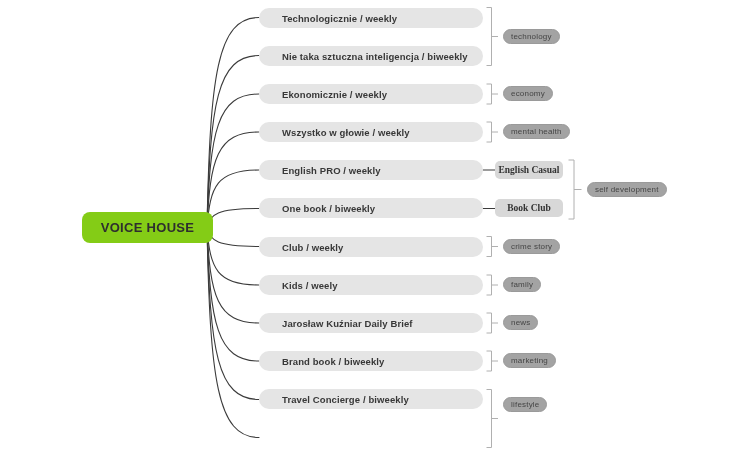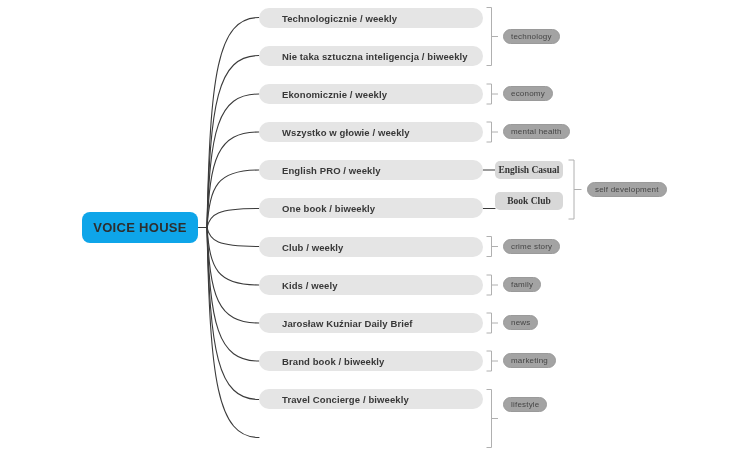--- a/index.html
+++ b/index.html
@@ -2,22 +2,22 @@
 <html><head>
 <meta charset="utf-8">
 <style>
   html,body{margin:0;padding:0;background:#fff;}
   .stage{
     position:relative;width:738px;height:457px;background:#ffffff;
     font-family:"Liberation Sans", sans-serif;overflow:hidden;
   }
   .wires{position:absolute;left:0;top:0;width:738px;height:457px;}
   .root{
-    position:absolute;left:82px;top:212px;width:116px;height:31px;
-    background:#0ea5e9;border-radius:8px;
+    position:absolute;left:82px;top:212px;width:131px;height:31px;
+    background:#84cc16;border-radius:8px;
     display:flex;align-items:center;justify-content:center;
     font-size:13px;font-weight:700;color:#2e2e2e;letter-spacing:.3px;
     white-space:nowrap;
   }
   .node{
     position:absolute;left:259px;width:224px;height:20px;
     background:#e5e5e5;border-radius:10px;
     display:flex;align-items:center;
     padding-left:23px;box-sizing:border-box;
     font-size:9.5px;font-weight:700;color:#383838;letter-spacing:.1px;
@@ -82,21 +82,21 @@
   <div class="node" style="top:122px">Wszystko w głowie / weekly</div>
   <div class="node" style="top:160px">English PRO / weekly</div>
   <div class="node" style="top:198px">One book / biweekly</div>
   <div class="node" style="top:237px">Club / weekly</div>
   <div class="node" style="top:275px">Kids / weely</div>
   <div class="node" style="top:313px">Jarosław Kuźniar Daily Brief</div>
   <div class="node" style="top:351px">Brand book / biweekly</div>
   <div class="node" style="top:389px">Travel Concierge / biweekly</div>
 
   <div class="subnode" style="top:161px">English Casual</div>
-  <div class="subnode" style="top:192px">Book Club</div>
+  <div class="subnode" style="top:199px">Book Club</div>
 
   <div class="cat" style="top:29px">technology</div>
   <div class="cat" style="top:86px">economy</div>
   <div class="cat" style="top:124px">mental health</div>
   <div class="cat" style="top:182px;left:587px">self development</div>
   <div class="cat" style="top:239px">crime story</div>
   <div class="cat" style="top:277px">family</div>
   <div class="cat" style="top:315px">news</div>
   <div class="cat" style="top:353px">marketing</div>
   <div class="cat" style="top:397px">lifestyle</div>

